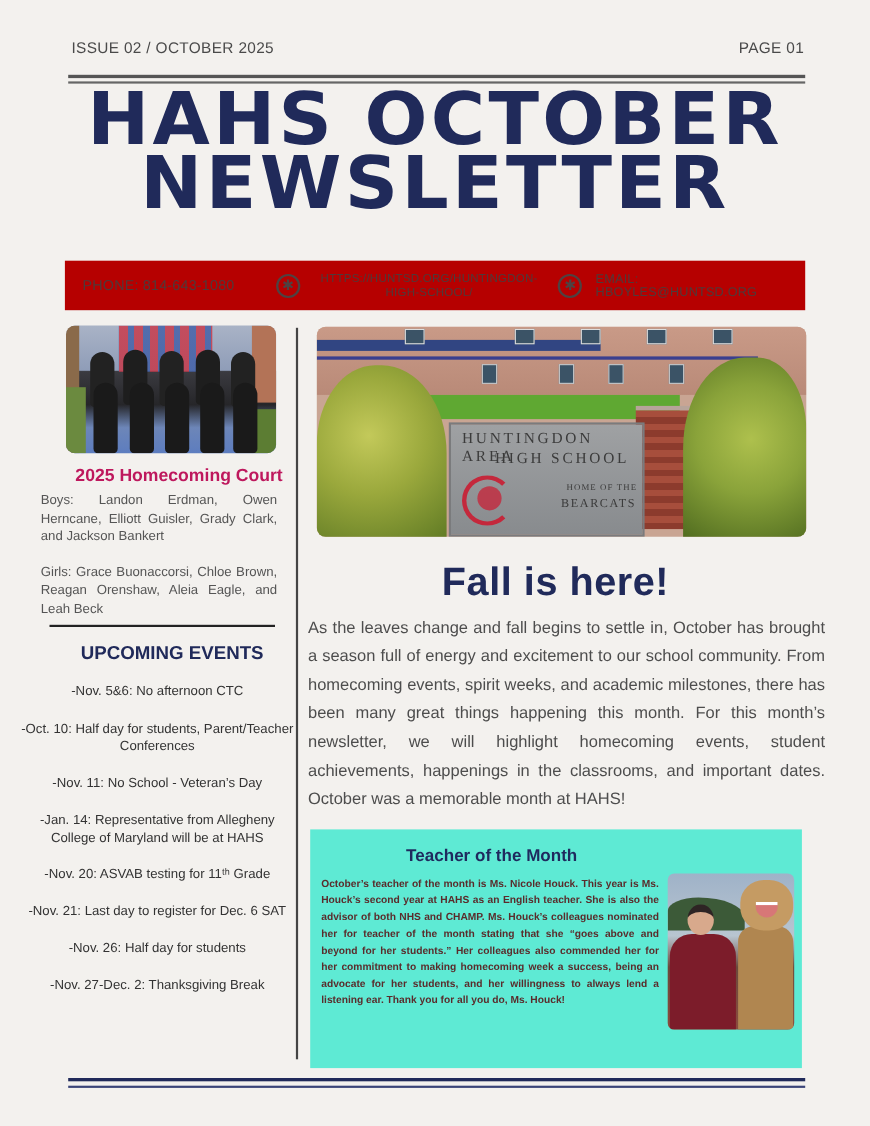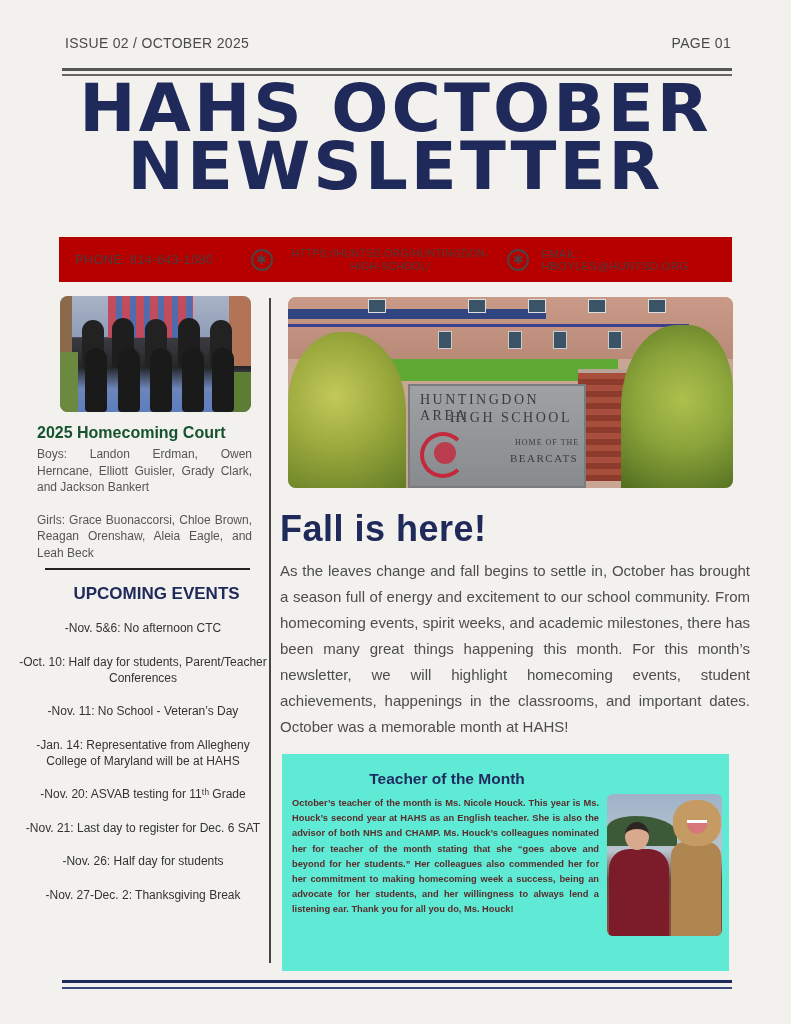--- a/index.html
+++ b/index.html
@@ -67,21 +67,21 @@
     .court-photo .brick-l { position:absolute; left:0; top:0; width:12px; height:116px; background:#8a6a4a; }
     .court-photo .brick-r { position:absolute; right:0; top:0; width:22px; height:70px; background:#b37357; }
     .court-photo .grass-l { position:absolute; left:0; bottom:0; width:18px; height:60px; background:#6b8a3f; }
     .court-photo .grass-r { position:absolute; right:0; bottom:0; width:20px; height:40px; background:#5c7d33; }
     .court-photo .person {
       position:absolute; width:22px; border-radius: 11px 11px 4px 4px;
     }
 
     .court-title {
       left: 37px; top: 424px; width: 220px;
-      font-size: 16px; font-weight: bold; color: #14532d; text-align: left;
+      font-size: 16px; font-weight: bold; color: #be185d; text-align: right;
     }
     .court-text {
       left: 37px; top: 446px; width: 215px;
       font-size: 12px; line-height: 16.5px; color: #555; text-align: justify;
     }
     .court-text p { margin-bottom: 16px; }
 
     .rule-black { left: 45px; width: 205px; top: 568px; height: 2px; background: #222; }
 
     .events-title {
@@ -140,21 +140,21 @@
       position:absolute; left:10px; top:46px; width:46px; height:46px; border-radius:50%;
       border: 4px solid #c4283c; border-right-color: transparent;
     }
     .school-photo .sign .logo::after {
       content:""; position:absolute; left:10px; top:6px; width:22px; height:22px; border-radius:50%; background:#c4283c; opacity:0.8;
     }
 
     
     .fall-title {
       left: 280px; width: 450px; top: 508px;
-      text-align: left; font-weight: bold; font-size: 36px; color: #202a5a; letter-spacing: 0.5px;
+      text-align: center; font-weight: bold; font-size: 36px; color: #202a5a; letter-spacing: 0.5px;
     }
     .fall-body {
       left: 280px; width: 470px; top: 558px;
       font-size: 15px; line-height: 26px; color: #4d4d4d; text-align: justify;
     }
 
     
     .teacher-box {
       left: 282px; top: 754px; width: 447px; height: 217px; background: #5eead4;
     }

